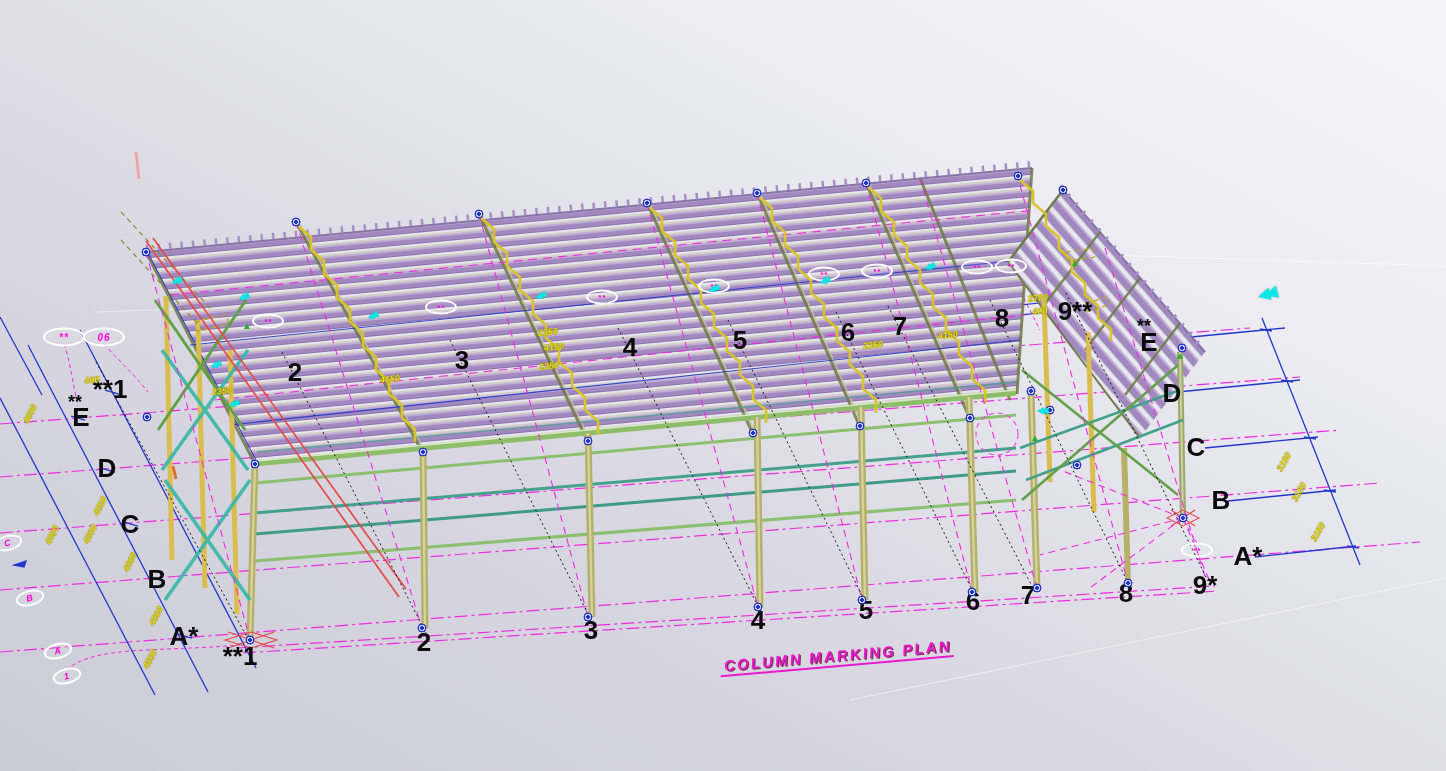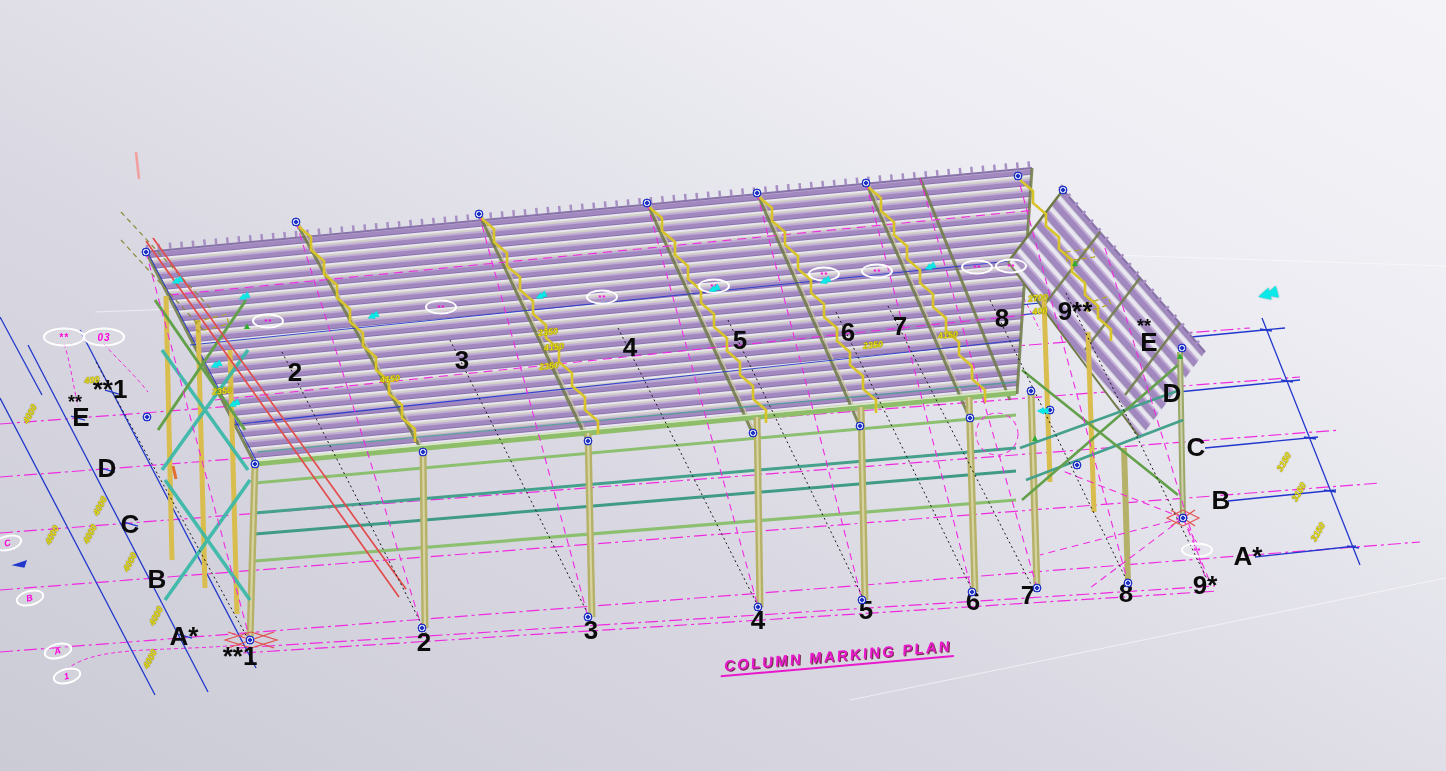--- a/index.html
+++ b/index.html
@@ -312,21 +312,21 @@
       <span class="glabel" style="left: 900px; top: 326px; font-size: 26px;">7</span>
       <span class="glabel" style="left: 1002px; top: 318px; font-size: 26px;">8</span>
       <span class="glabel" style="left: 1075px; top: 311px; font-size: 26px;">9**</span>
       <span class="glabel" style="left: 1144px; top: 326px; font-size: 18px;">**</span>
       <span class="glabel" style="left: 1149px; top: 342px; font-size: 26px;">E</span>
       <span class="glabel" style="left: 1172px; top: 393px; font-size: 26px;">D</span>
       <span class="glabel" style="left: 1196px; top: 447px; font-size: 26px;">C</span>
       <span class="glabel" style="left: 1221px; top: 500px; font-size: 26px;">B</span>
       <span class="glabel" style="left: 1248px; top: 556px; font-size: 26px;">A*</span>
       <span class="oval big" style="left: 64px; top: 337px; transform: translate(-50%, -50%) rotate(0deg);">**</span>
-      <span class="oval big" style="left: 104px; top: 337px; transform: translate(-50%, -50%) rotate(0deg);">03</span>
+      <span class="oval big" style="left: 104px; top: 337px; transform: translate(-50%, -50%) rotate(0deg);">06</span>
       <span class="oval" style="left: 268px; top: 321px; transform: translate(-50%, -50%) rotate(0deg);">**</span>
       <span class="oval" style="left: 441px; top: 307px; transform: translate(-50%, -50%) rotate(0deg);">**</span>
       <span class="oval" style="left: 602px; top: 297px; transform: translate(-50%, -50%) rotate(0deg);">**</span>
       <span class="oval" style="left: 714px; top: 286px; transform: translate(-50%, -50%) rotate(0deg);">**</span>
       <span class="oval" style="left: 824px; top: 274px; transform: translate(-50%, -50%) rotate(0deg);">**</span>
       <span class="oval" style="left: 877px; top: 271px; transform: translate(-50%, -50%) rotate(0deg);">**</span>
       <span class="oval" style="left: 977px; top: 267px; transform: translate(-50%, -50%) rotate(0deg);">**</span>
       <span class="oval" style="left: 1011px; top: 266px; transform: translate(-50%, -50%) rotate(0deg);">**</span>
       <span class="oval" style="left: 1197px; top: 550px; transform: translate(-50%, -50%) rotate(0deg);">**</span>
       <span class="oval sm" style="left: 8px; top: 543px; transform: translate(-50%, -50%) rotate(-14deg);">C</span>

